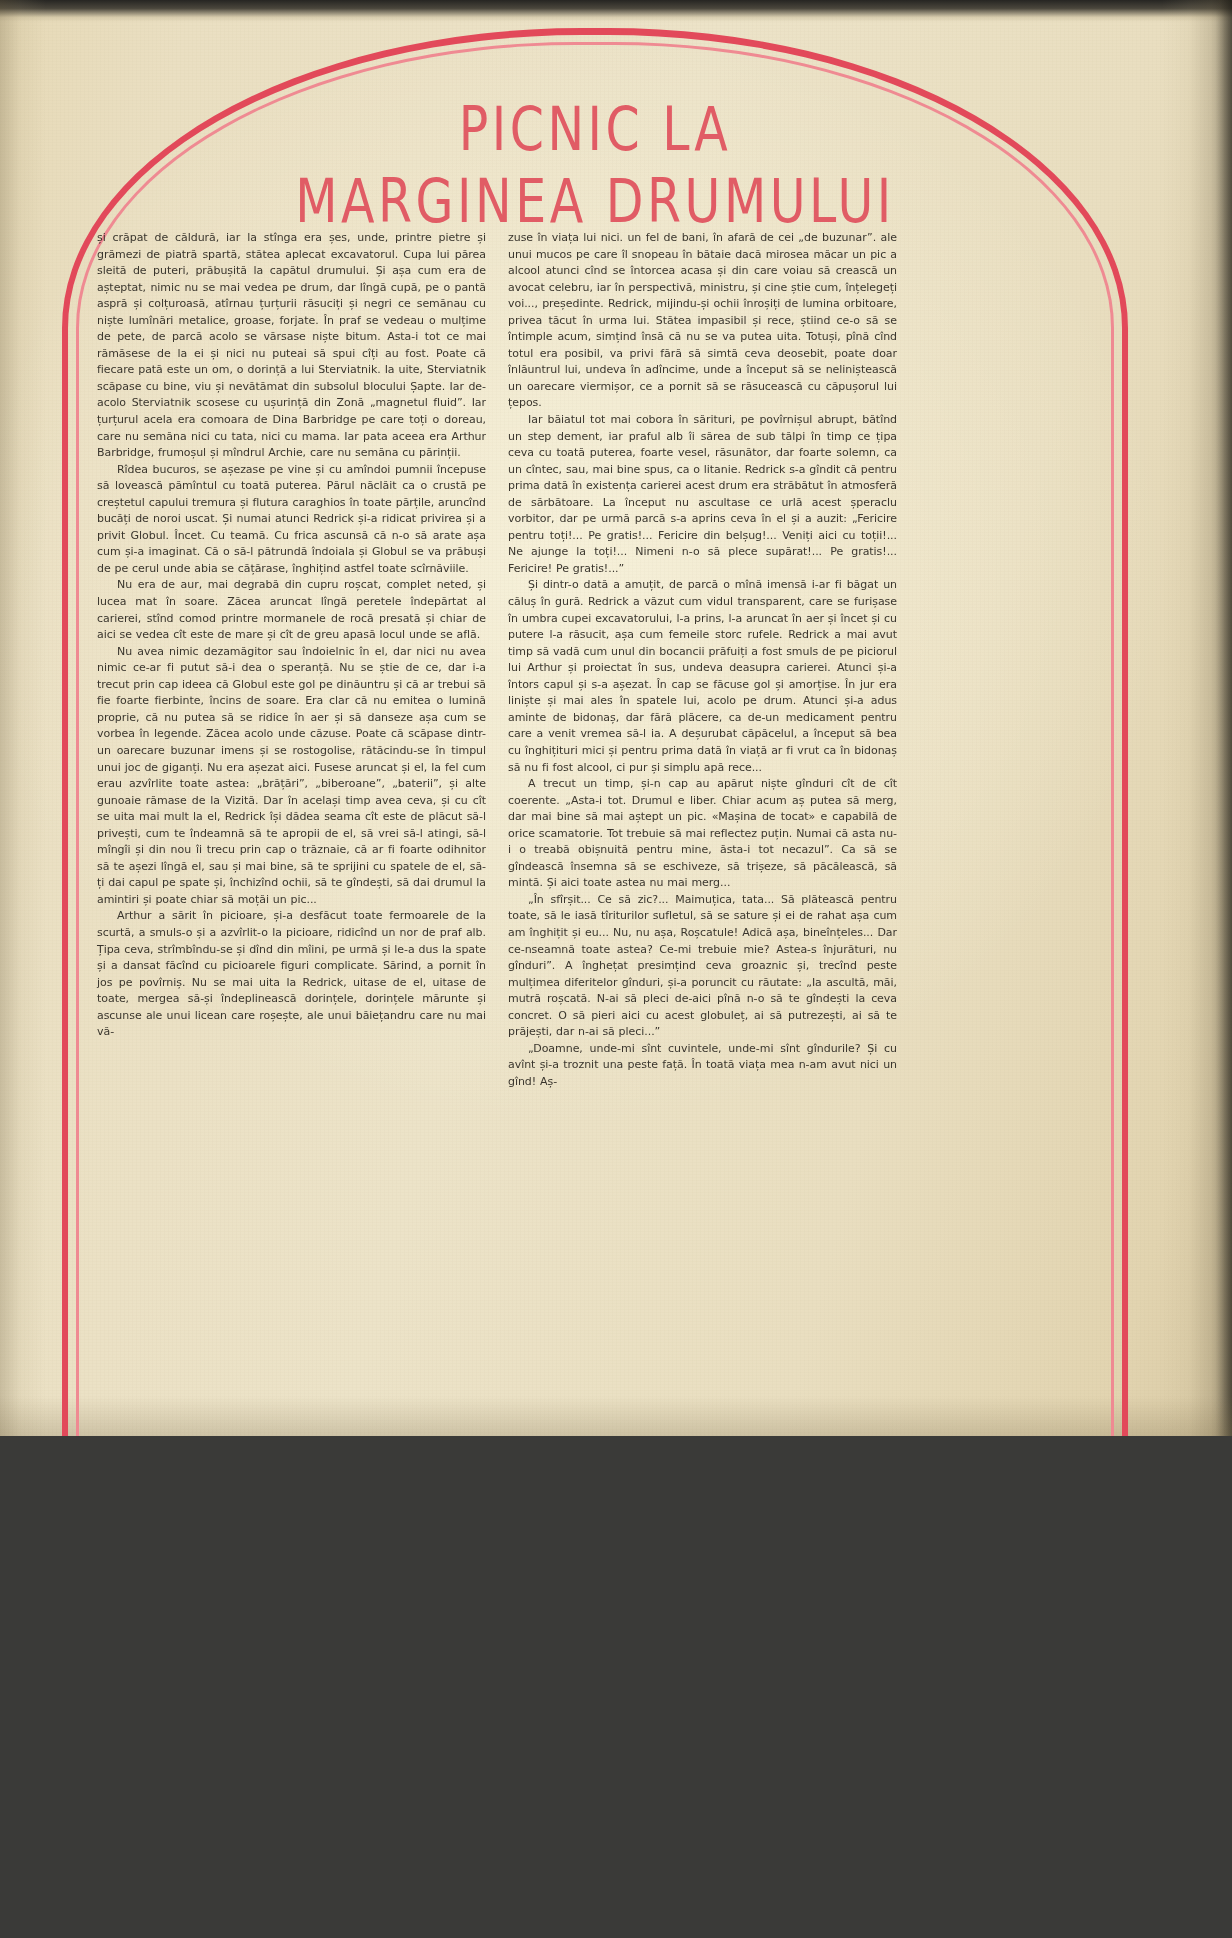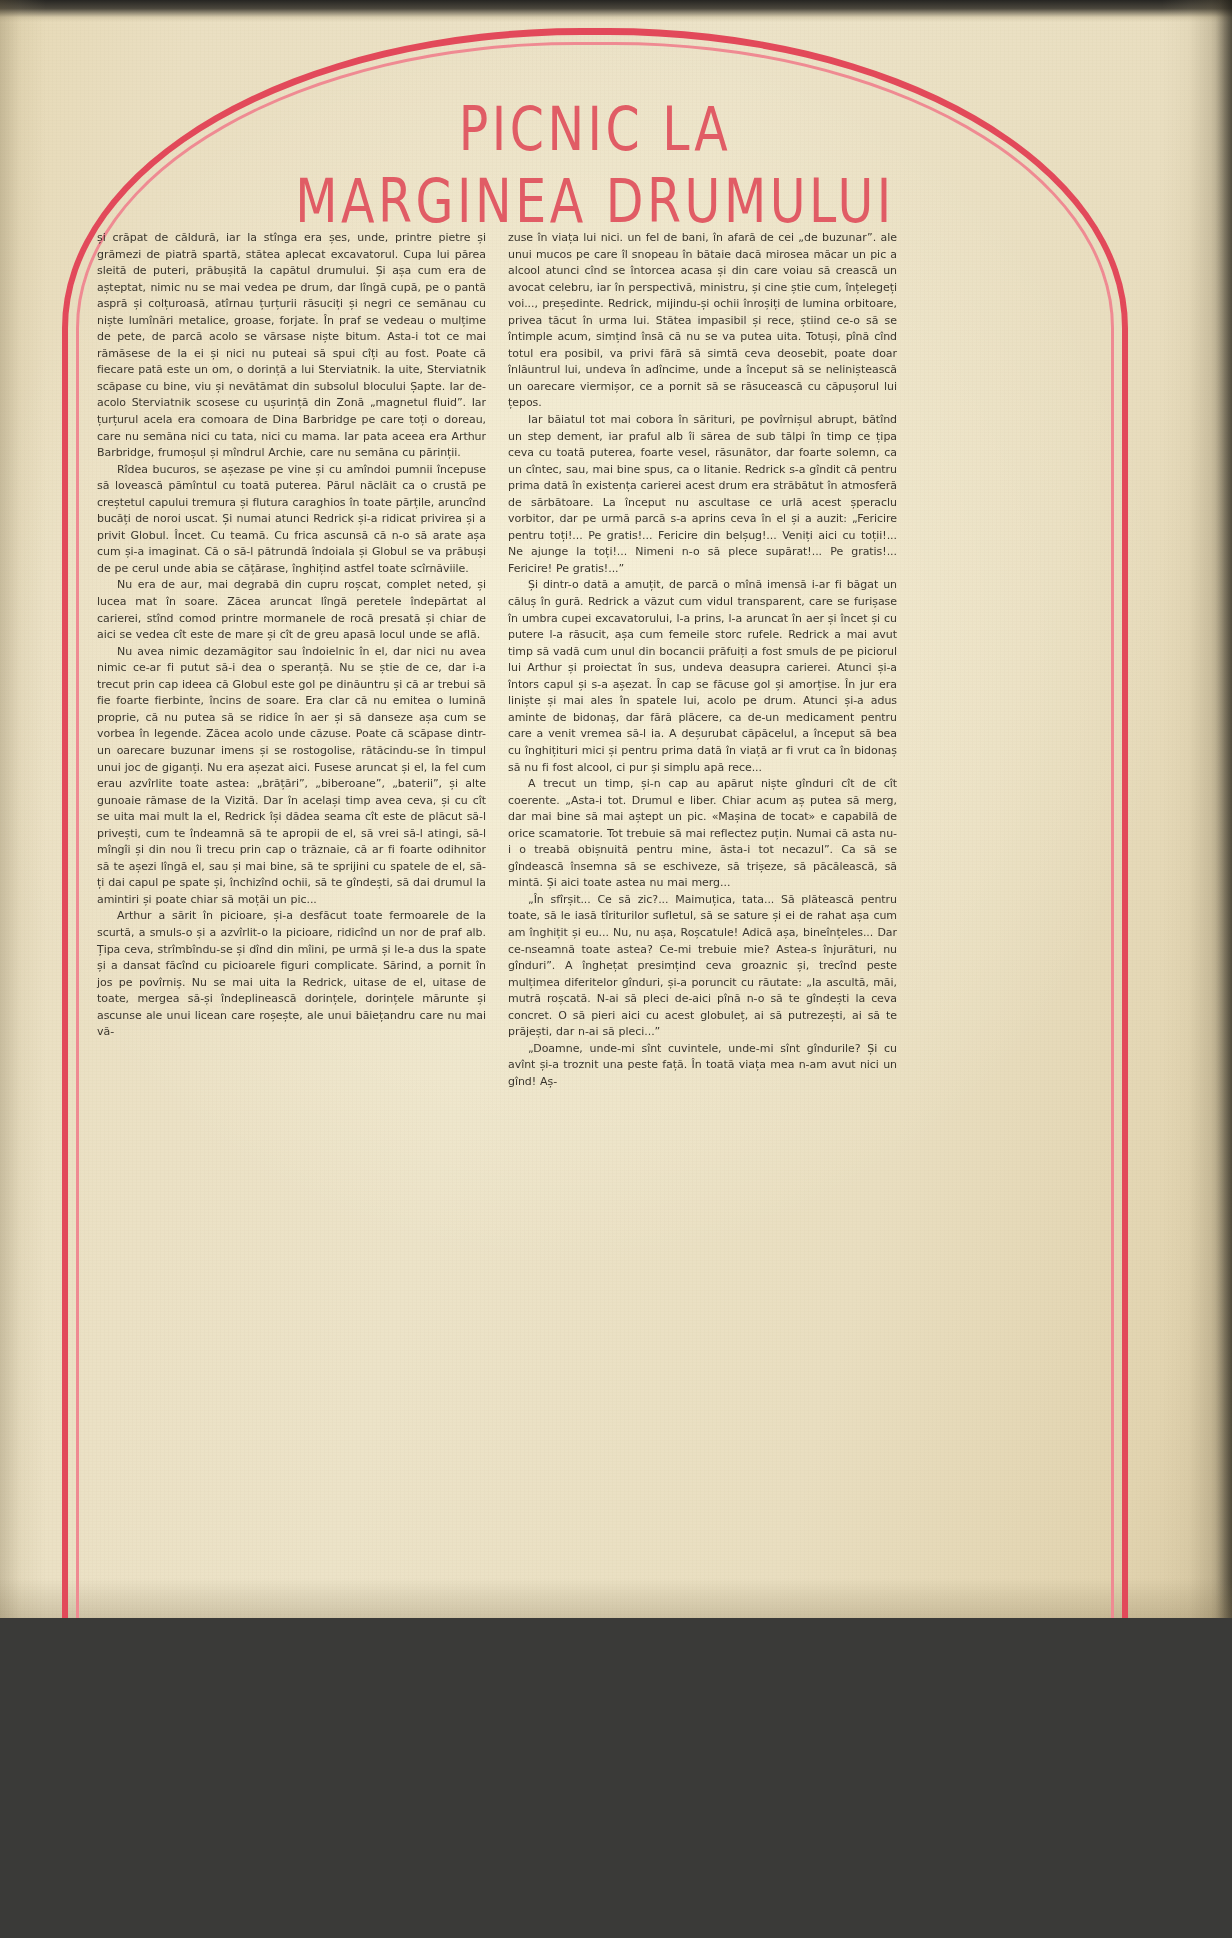--- a/index.html
+++ b/index.html
@@ -4,21 +4,21 @@
 <style>
   html, body {
     margin: 0;
     padding: 0;
     background: #3a3a38;
   }
 
   .page {
     position: relative;
     width: 1232px;
-    height: 1618px;
+    height: 1436px;
     overflow: hidden;
     background: #e9dfc0;
     font-family: "Liberation Sans", sans-serif;
   }
 
   
   .paper-base {
     position: absolute;
     inset: 0;
     background:

